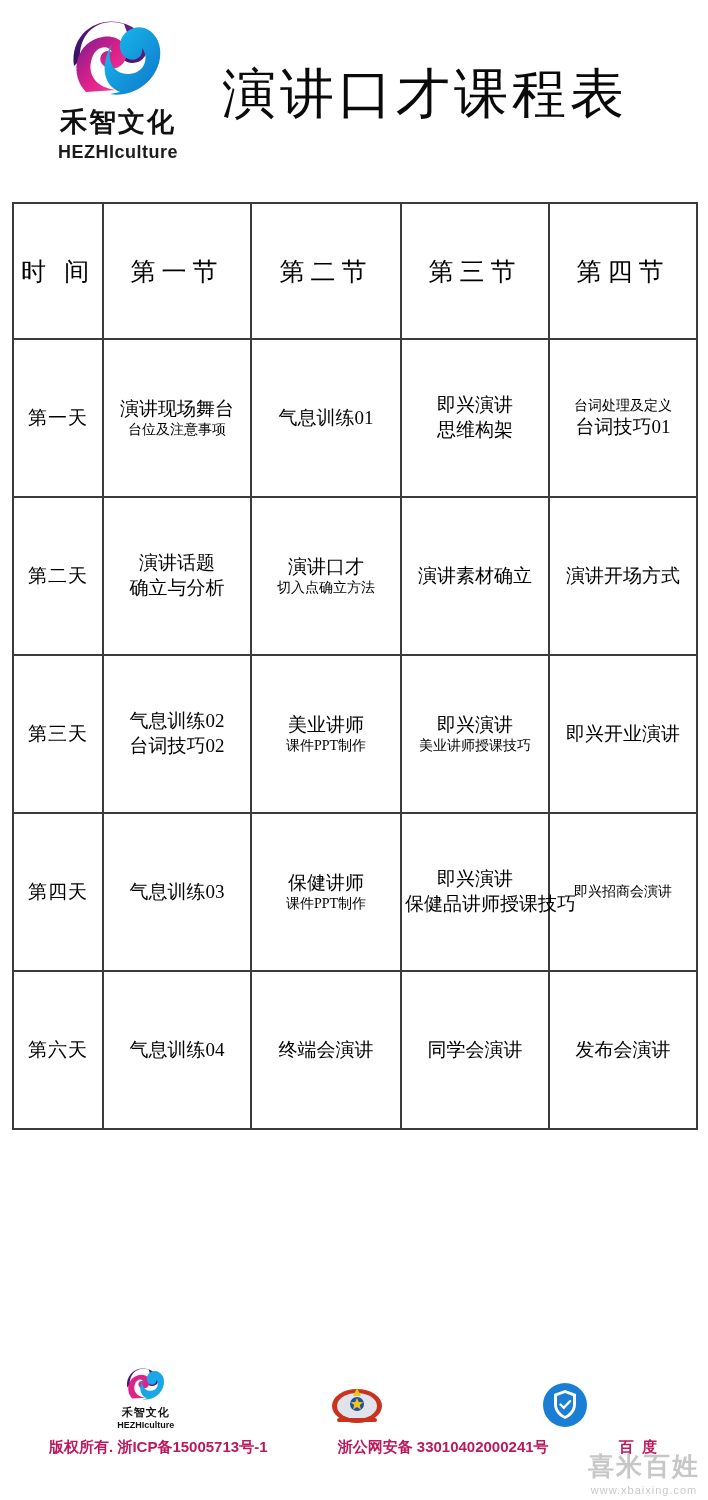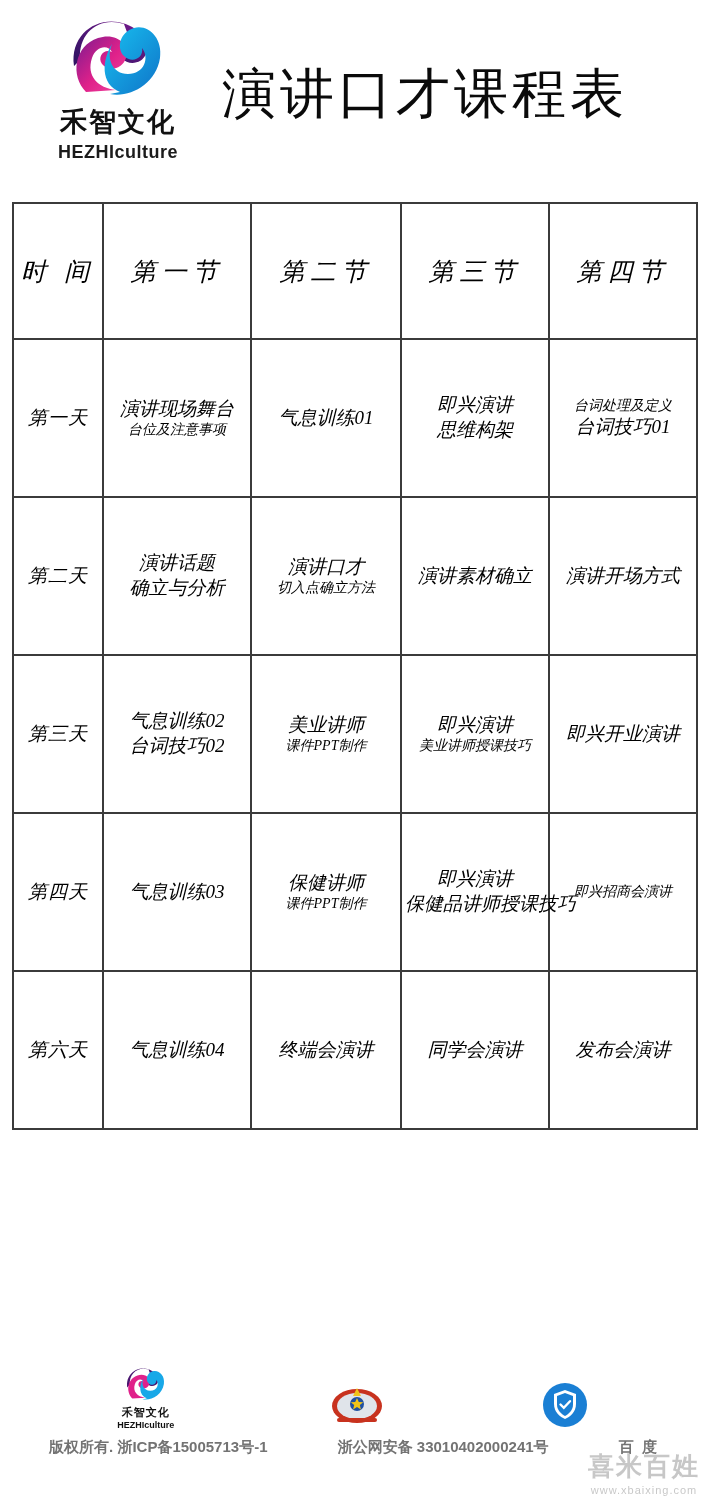--- a/index.html
+++ b/index.html
@@ -64,21 +64,20 @@
     margin-top: 44px;
     white-space: nowrap;
   }
 
   
   .table-wrap {
     position: absolute;
     left: 12px;
     top: 202px;
     width: 572px;
-    font-style: italic;
   }
   table.schedule {
     border-collapse: collapse;
     width: 684px;
     table-layout: fixed;
   }
   table.schedule td, table.schedule th {
     border: 2px solid #3b3b3b;
     text-align: center;
     vertical-align: middle;
@@ -148,21 +147,21 @@
     color: #111;
   }
   .footer-text {
     display: flex;
     align-items: flex-end;
     justify-content: space-around;
     padding: 8px 14px 0 14px;
     font-family: "Liberation Sans", sans-serif;
     font-size: 15px;
     font-weight: bold;
-    color: #737373;
+    color: #be185d;
   }
   .footer-text span { white-space: nowrap; }
   .baidu {
     letter-spacing: 2px;
   }
   .watermark {
     position: absolute;
     right: 8px;
     bottom: 4px;
     text-align: center;

